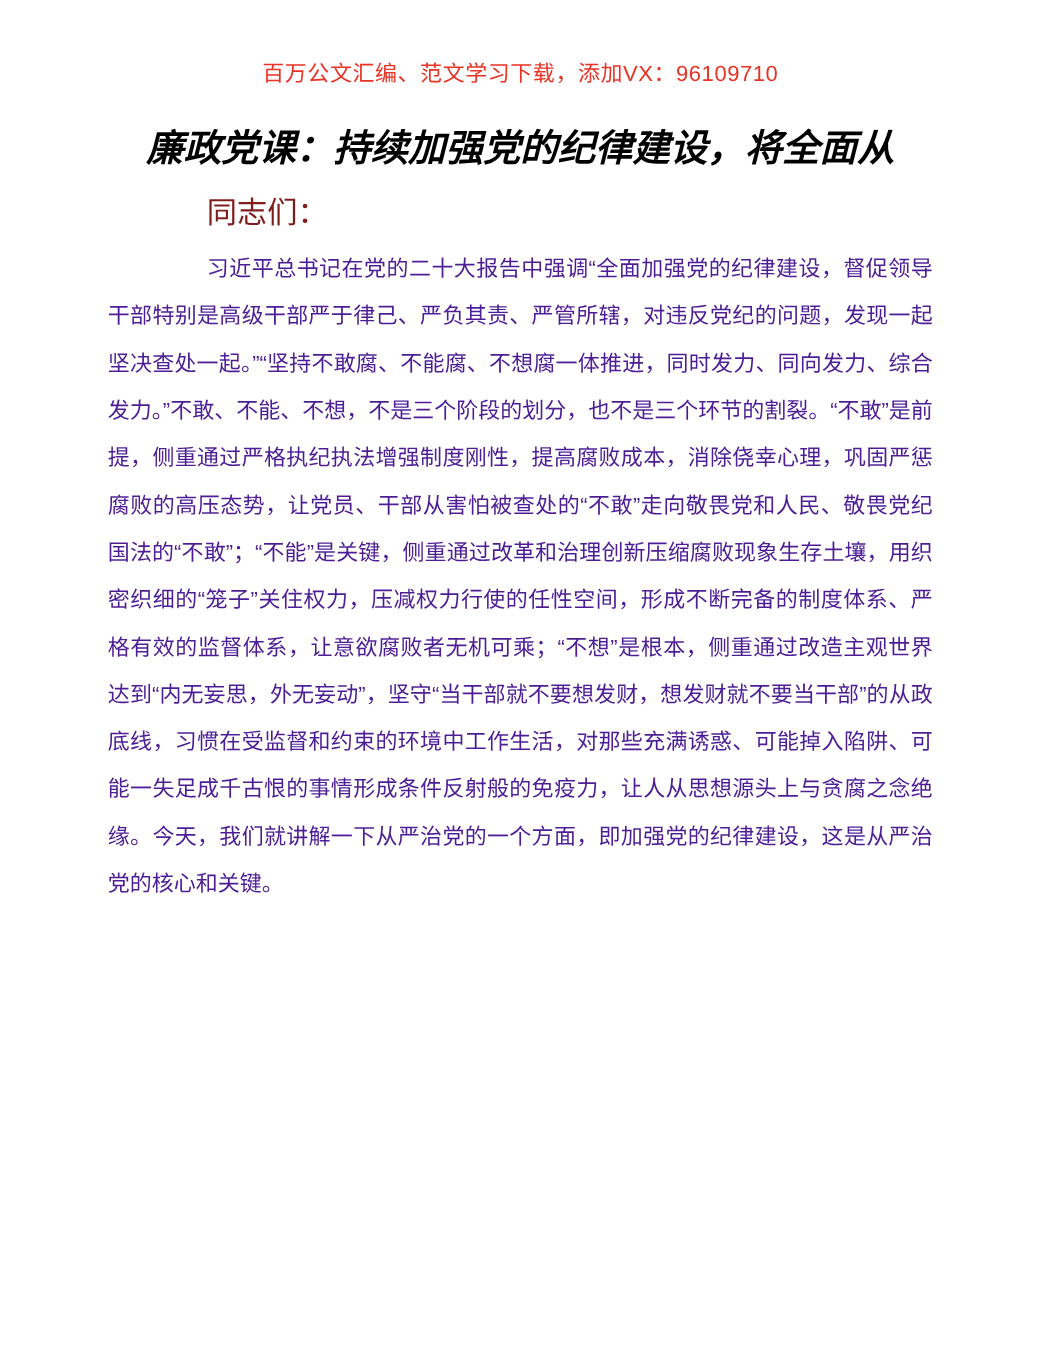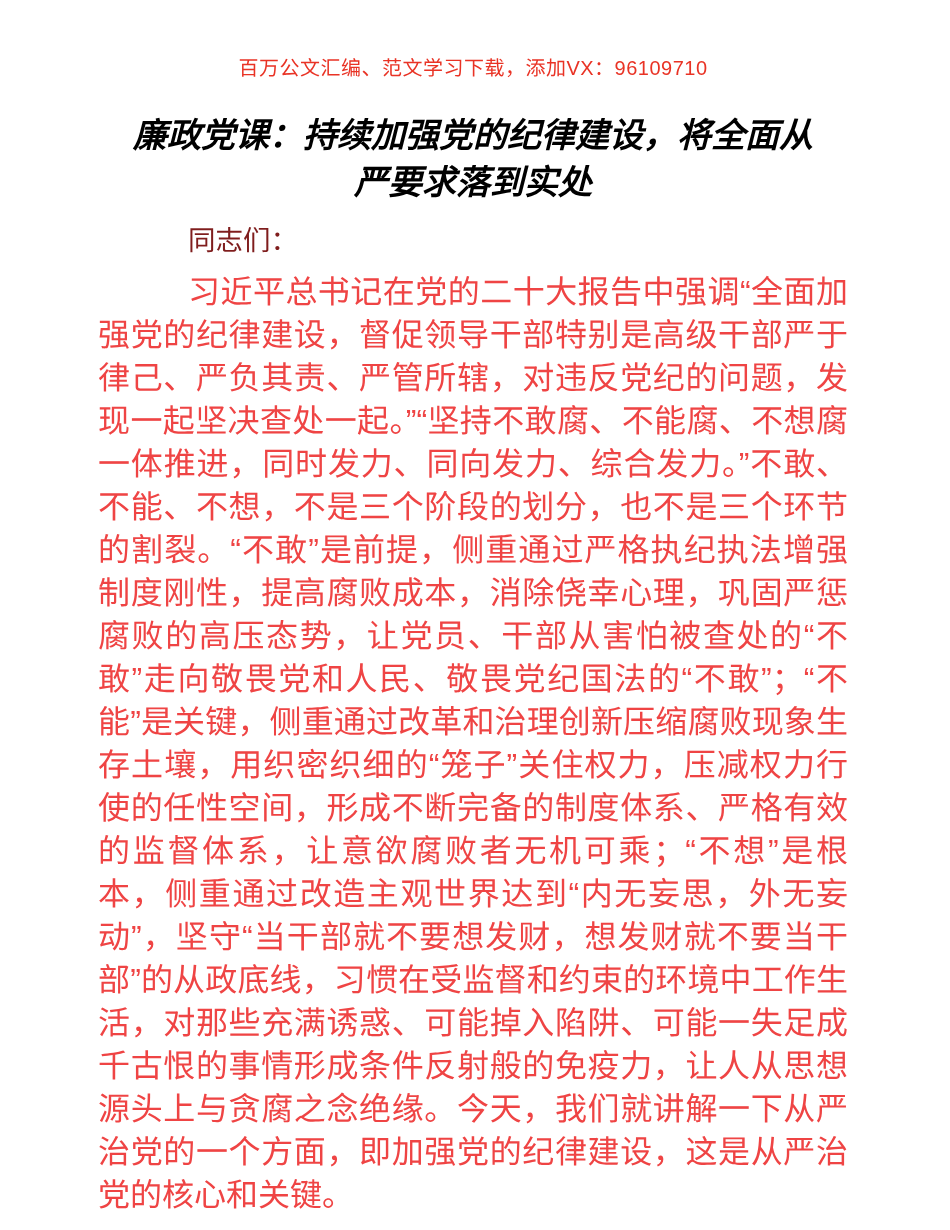--- a/index.html
+++ b/index.html
@@ -36,37 +36,36 @@
   .doc-title span { display: block; font-style: italic; }
   .greeting {
     margin-top: 13px;
     font-size: 27.5px;
     line-height: 43px;
     text-indent: 90px;
     color: #7f1d1d;
   }
   .body-para {
     margin-top: 9px;
-    font-size: 32px;
+    font-size: 20px;
     line-height: 43px;
     text-indent: 90px;
     text-align: justify;
     text-justify: inter-ideograph;
-    color: #ef4444;
+    color: #4c1d95;
   }
 </style>
 </head>
 <body style="background: rgb(255, 255, 255);">
 
 <div class="page">
 
   <div class="notice" style="color: rgb(233, 51, 37);">百万公文汇编、范文学习下载，添加VX：96109710</div>
 
   <h1 class="doc-title">
     <span>廉政党课：持续加强党的纪律建设，将全面从</span>
-    <span>严要求落到实处</span>
   </h1>
 
   <p class="greeting">同志们：</p>
 
   <p class="body-para">习近平总书记在党的二十大报告中强调“全面加强党的纪律建设，督促领导干部特别是高级干部严于律己、严负其责、严管所辖，对违反党纪的问题，发现一起坚决查处一起。”“坚持不敢腐、不能腐、不想腐一体推进，同时发力、同向发力、综合发力。”不敢、不能、不想，不是三个阶段的划分，也不是三个环节的割裂。“不敢”是前提，侧重通过严格执纪执法增强制度刚性，提高腐败成本，消除侥幸心理，巩固严惩腐败的高压态势，让党员、干部从害怕被查处的“不敢”走向敬畏党和人民、敬畏党纪国法的“不敢”；“不能”是关键，侧重通过改革和治理创新压缩腐败现象生存土壤，用织密织细的“笼子”关住权力，压减权力行使的任性空间，形成不断完备的制度体系、严格有效的监督体系，让意欲腐败者无机可乘；“不想”是根本，侧重通过改造主观世界达到“内无妄思，外无妄动”，坚守“当干部就不要想发财，想发财就不要当干部”的从政底线，习惯在受监督和约束的环境中工作生活，对那些充满诱惑、可能掉入陷阱、可能一失足成千古恨的事情形成条件反射般的免疫力，让人从思想源头上与贪腐之念绝缘。今天，我们就讲解一下从严治党的一个方面，即加强党的纪律建设，这是从严治党的核心和关键。</p>
 
 </div>
 
 </body></html>

